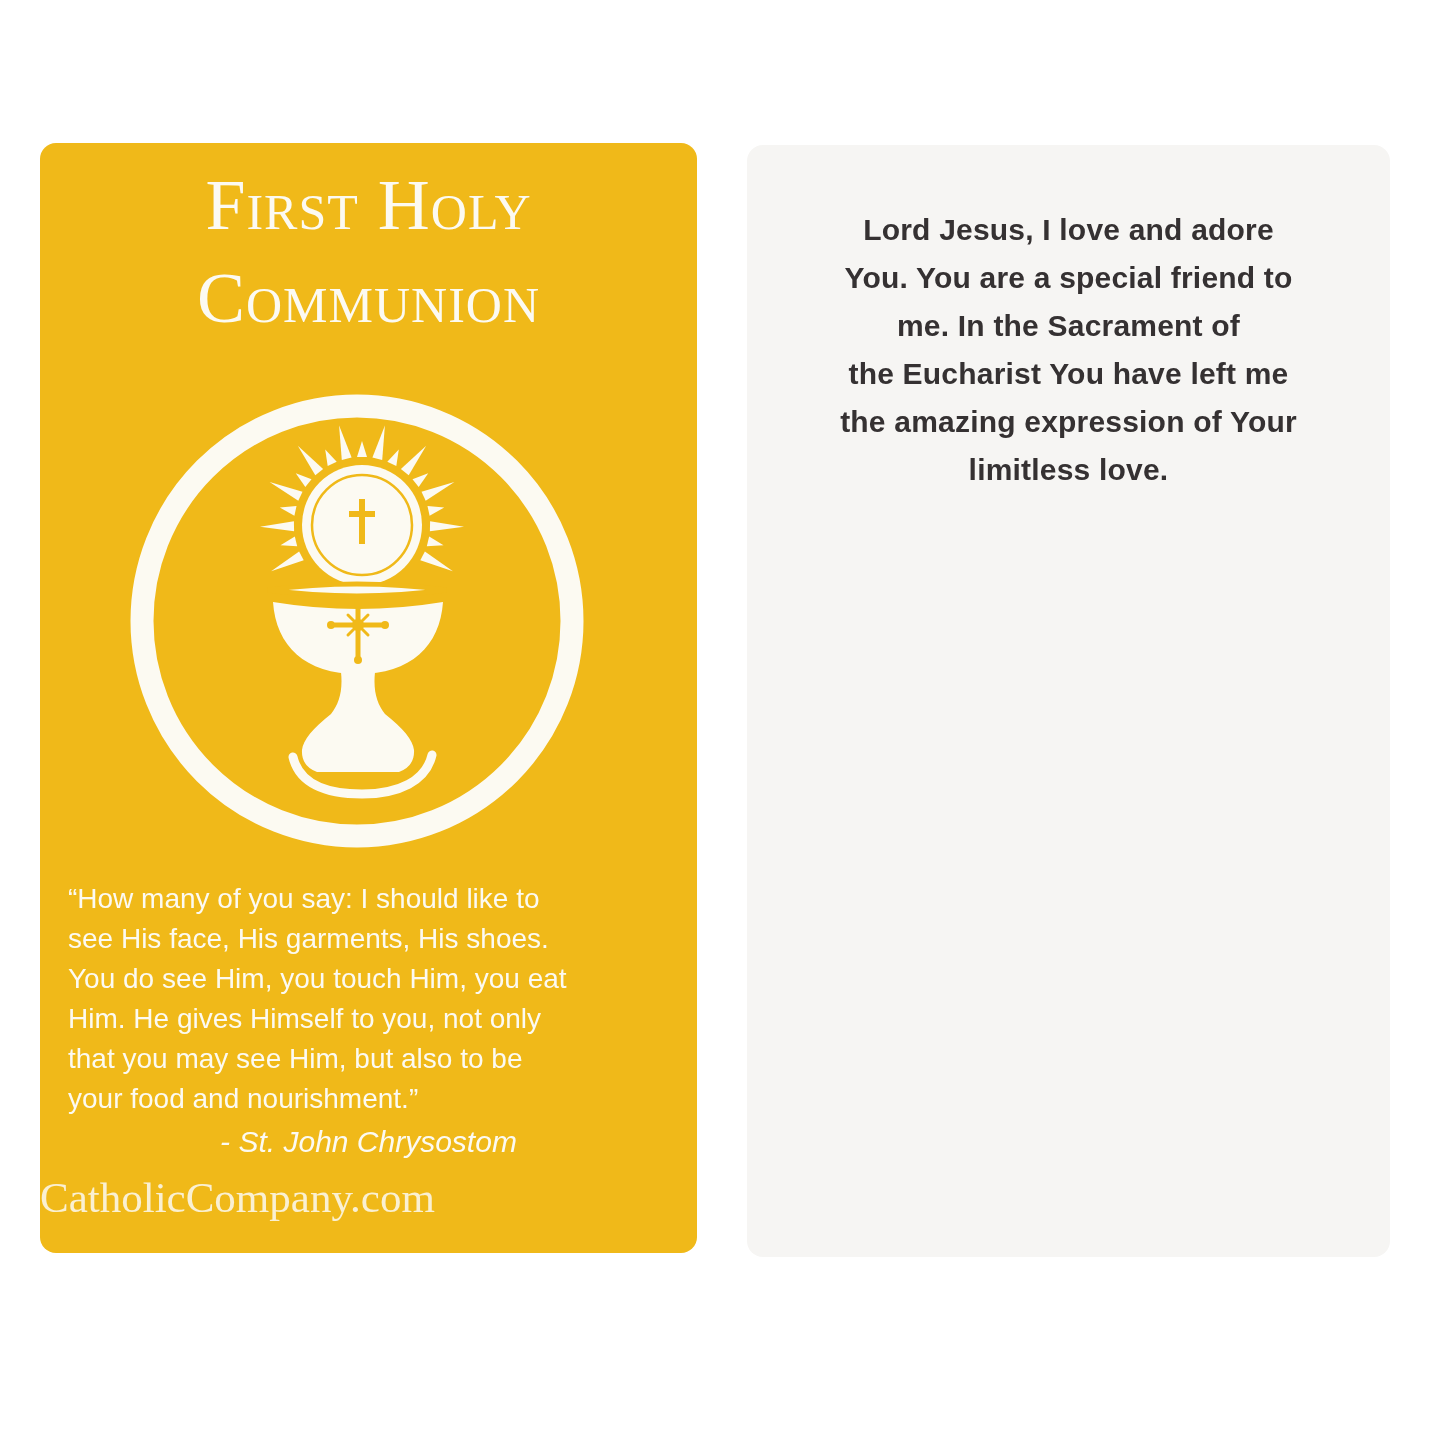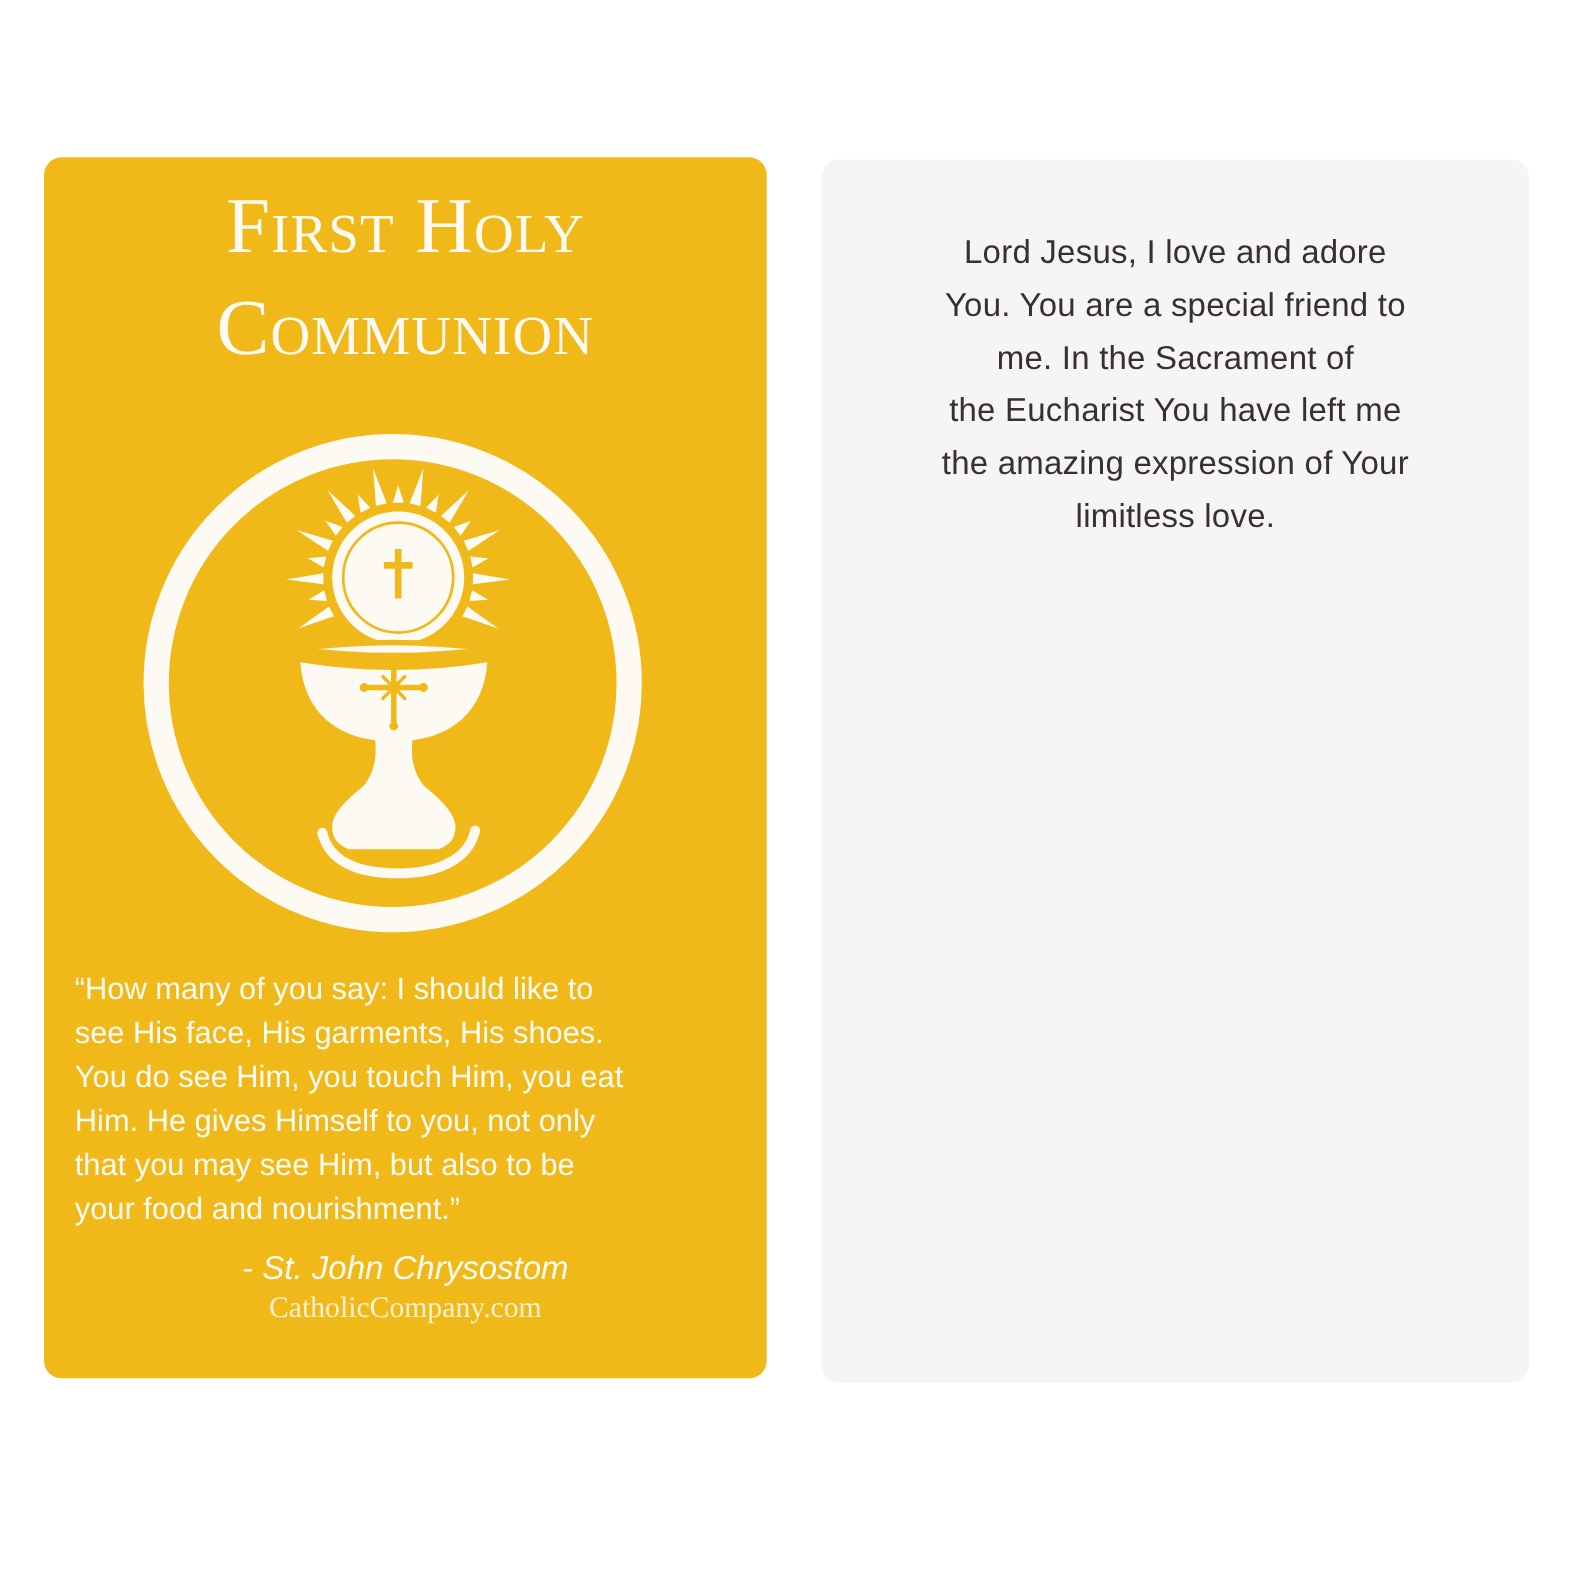--- a/index.html
+++ b/index.html
@@ -9,32 +9,32 @@
     --back-bg:#F6F5F3;
     --back-text:#353132;
     --website-tint:#FAF0D2;
   }
   html,body{margin:0;padding:0;background:var(--page-bg);}
   .stage{position:relative;width:1445px;height:1445px;background:var(--page-bg);overflow:hidden;
          font-family:"Liberation Sans",sans-serif;}
   .card{position:absolute;border-radius:16px;}
   .card-front{left:40px;top:143px;width:657px;height:1110px;background:var(--card-yellow);}
   .card-back{left:747px;top:145px;width:643px;height:1112px;background:var(--back-bg);
-             box-sizing:border-box;padding:61px 20px 0;}
+             box-sizing:border-box;padding:61px 20px 0;font-weight:bold;}
   .title{position:absolute;top:16px;left:0;right:0;margin:0;text-align:center;
          font-family:"Liberation Serif",serif;font-weight:400;font-variant:small-caps;
          font-size:72px;line-height:93px;letter-spacing:1px;color:var(--art-white);
          white-space:pre-line;}
   .emblem{position:absolute;left:87px;top:243px;width:460px;height:470px;}
   .quote{position:absolute;top:736px;left:28px;right:28px;margin:0;text-align:left;
          font-size:28px;line-height:40px;color:var(--art-white);white-space:pre-line;}
-  .attribution{position:absolute;top:982px;left:0;right:0;margin:12px;text-align:center;
+  .attribution{position:absolute;top:982px;left:0;right:0;margin:0;text-align:center;
          font-style:italic;font-size:30px;color:var(--art-white);}
-  .website{position:absolute;top:1030px;left:0;right:0;margin:0;text-align:center;
-         font-family:"Liberation Serif",serif;font-size:27px;color:var(--website-tint);}
+  .website{position:absolute;top:1030px;left:0;right:0;margin:0;text-align:left;
+         font-family:"Liberation Serif",serif;font-size:43px;color:var(--website-tint);}
   .prayer{margin:0 0 47px;text-align:center;font-size:30px;line-height:48px;
          color:var(--back-text);white-space:pre-line;letter-spacing:0.2px;}
 </style>
 </head>
 <body>
 
 <div class="stage">
 
   <section class="card card-front">
     <h1 class="title">First Holy

